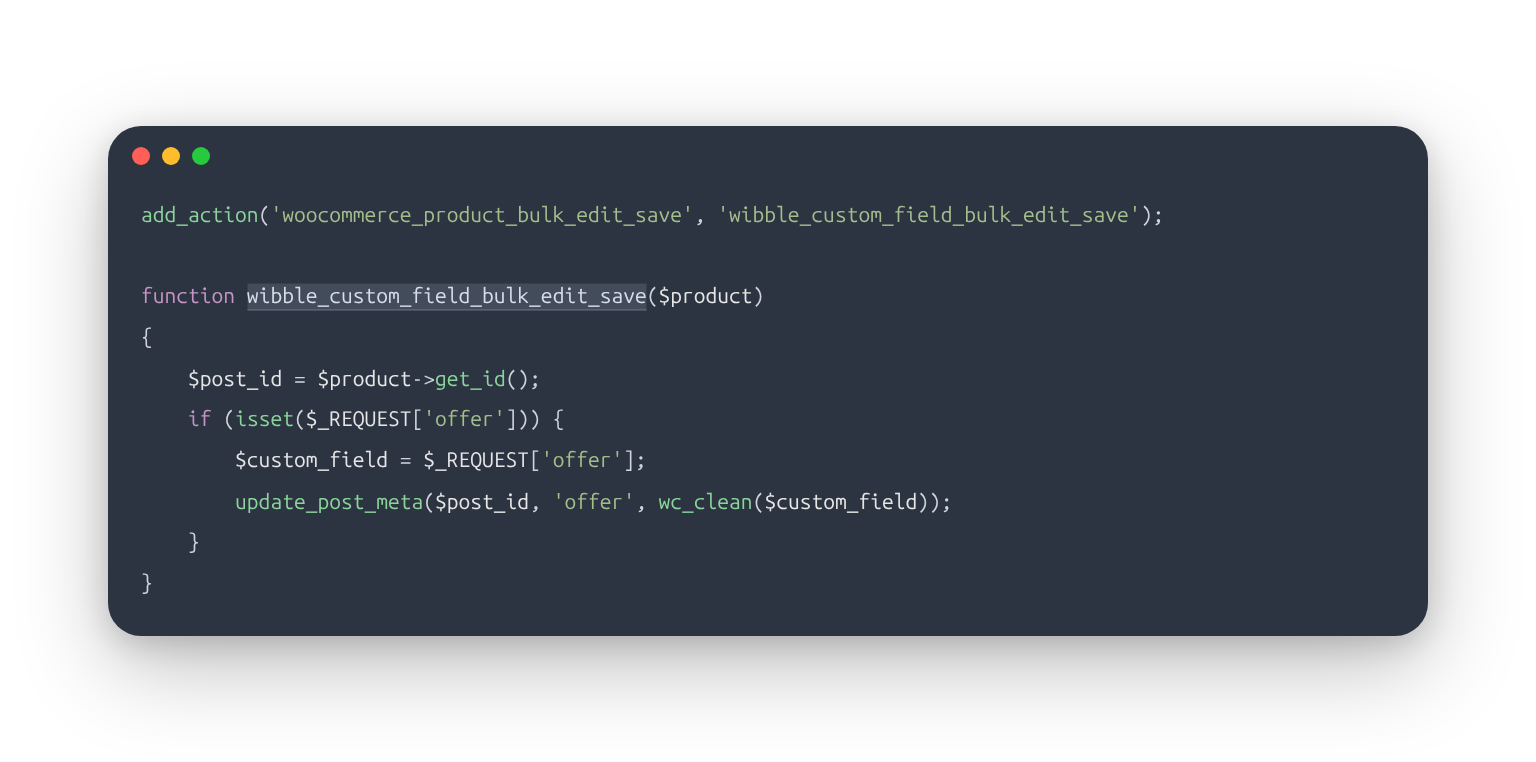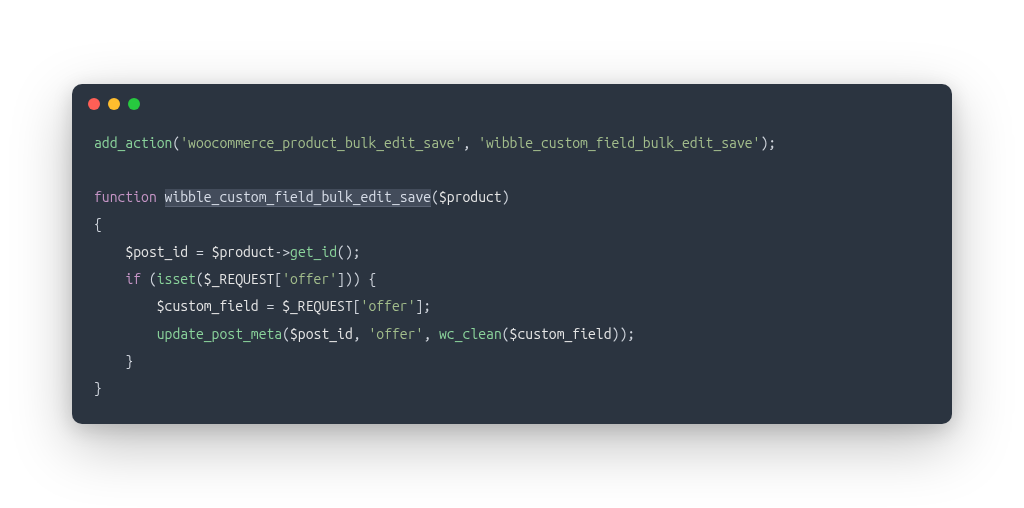--- a/index.html
+++ b/index.html
@@ -11,21 +11,21 @@
       background: #ffffff;
       font-family: 'Monaco', 'Menlo', 'Ubuntu Mono', 'Consolas', monospace;
       display: flex;
       align-items: center;
       justify-content: center;
       min-height: 508px;
       width: 1024px;
     }
     .code-window {
       background: #2b3440;
-      border-radius: 10px;
+      border-radius: 22px;
       box-shadow: 0 20px 60px rgba(0,0,0,0.25), 0 5px 20px rgba(0,0,0,0.15);
       width: 880px;
       padding: 0;
       overflow: hidden;
     }
     .title-bar {
       padding: 14px 16px 8px 16px;
       display: flex;
       gap: 8px;
       align-items: center;

